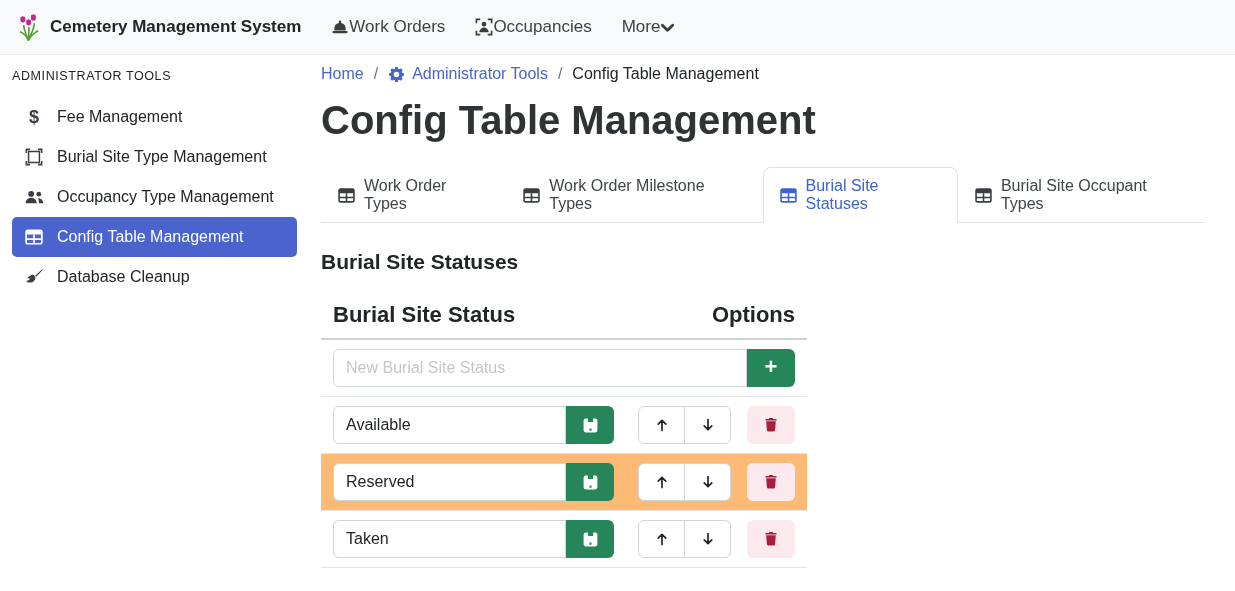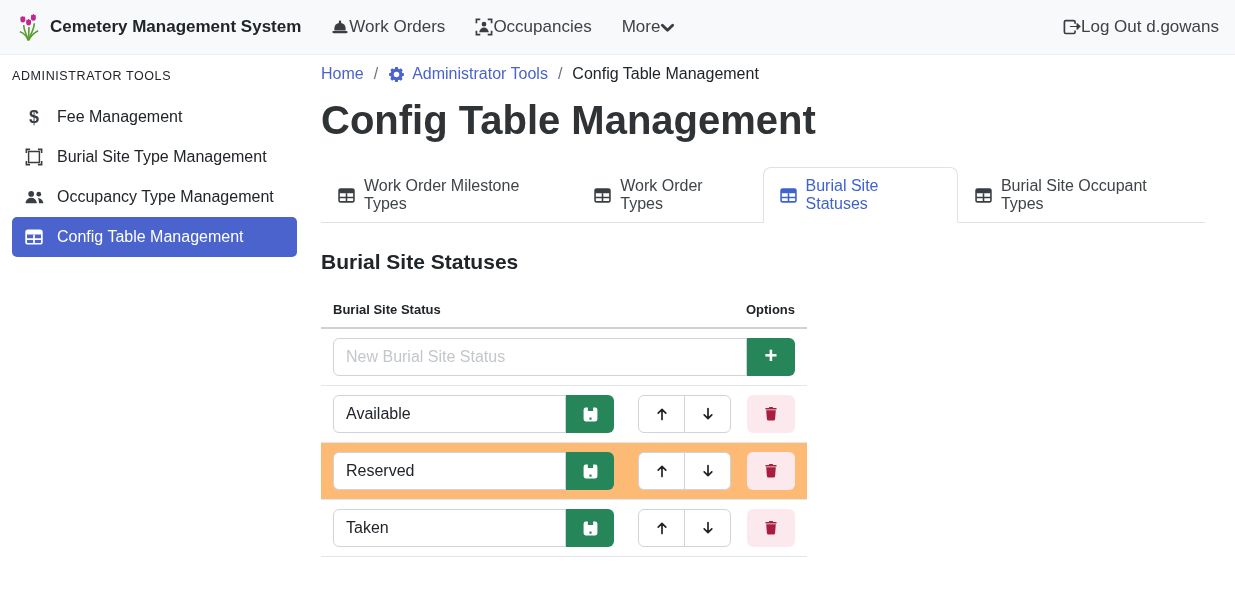--- a/index.html
+++ b/index.html
@@ -50,21 +50,21 @@
   }
   .tab .ic { color:#3a3e43; }
   .tab.active { background:#fff; border-color:#dee2e6 #dee2e6 #ffffff #dee2e6; color:#3e63cd; }
   .tab.active .ic { color:#3e63cd; }
 
   .section-title { font-size:21px; font-weight:700; color:#212529; margin:27px 0 20px; }
 
   
   table.status-table { width:470px; border-collapse:collapse; }
   .status-table th {
-    text-align:left; font-size:13px; font-weight:700; color:#212529;
+    text-align:left; font-size:22px; font-weight:700; color:#212529;
     padding:8px 12px 10px; border-bottom:2px solid #cfd1d3;
   }
   .status-table th.col-options { text-align:right; width:176px; }
   .status-table td { padding:9px 12px; border-bottom:1px solid #e3e6e8; }
   .status-table tr.striped { background:#fdba74; }
 
   .input-group { display:flex; width:100%; }
   .input-group input {
     flex:1; min-width:0; height:38px; border:1px solid #ced4da;
     border-radius:6px 0 0 6px; padding:16px 12px; font-size:16px; color:#212529;
@@ -137,29 +137,20 @@
 
   <nav class="nav-link">
     <span>More</span>
     <span class="ic">
       <svg width="15" height="15" viewBox="0 0 16 16">
         <path d="M2.5 5.5 8 11l5.5-5.5" stroke="currentColor" stroke-width="3" fill="none" stroke-linecap="round" stroke-linejoin="round"></path>
       </svg>
     </span>
   </nav>
 
-  <nav class="nav-link logout">
-    <span class="ic">
-      <svg width="18" height="18" viewBox="0 0 16 16" fill="currentColor">
-        <path d="M10 12.5a.5.5 0 0 1-.5.5h-7a.5.5 0 0 1-.5-.5v-9a.5.5 0 0 1 .5-.5h7a.5.5 0 0 1 .5.5V5h1.5V3.5a2 2 0 0 0-2-2h-7a2 2 0 0 0-2 2v9a2 2 0 0 0 2 2h7a2 2 0 0 0 2-2V11H10v1.5z"></path>
-        <path d="M15.85 8.35a.5.5 0 0 0 0-.7l-3-3a.5.5 0 0 0-.85.35v2H6.5a.5.5 0 0 0 0 1H12v2a.5.5 0 0 0 .85.35l3-3z"></path>
-      </svg>
-    </span>
-    <span>Log Out d.gowans</span>
-  </nav>
 </header>
 
 <aside class="sidebar">
   <div class="sidebar-heading">ADMINISTRATOR TOOLS</div>
 
   <div class="side-item">
     <span class="ic dollar">$</span>
     <span>Fee Management</span>
   </div>
 
@@ -189,20 +180,29 @@
     <span class="ic">
       <svg width="18" height="18" viewBox="0 0 16 16">
         <rect x="1" y="2" width="14" height="12" rx="1.6" fill="none" stroke="currentColor" stroke-width="1.5"></rect>
         <rect x="1" y="2" width="14" height="3.8" rx="1.2" fill="currentColor"></rect>
         <path d="M1 9.9h14M8 5.8v8.2" stroke="currentColor" stroke-width="1.5" fill="none"></path>
       </svg>
     </span>
     <span>Config Table Management</span>
   </div>
 
+  <div class="side-item">
+    <span class="ic">
+      <svg width="18" height="18" viewBox="0 0 16 16" fill="currentColor">
+        <path d="M15.3 1.2 9 6.8l.9.9 6-6.1-.6-.4z"></path>
+        <path d="M8.6 7.2 7.1 5.8S3.4 6.9 2.2 9c1.1 0 2.3.5 2.3.5S3.8 11 1 11.6c1.7 2.1 5.4 1.6 7 0 1.6-1.7 1.6-3.3.6-4.4z"></path>
+      </svg>
+    </span>
+    <span>Database Cleanup</span>
+  </div>
 </aside>
 
 <main class="content">
 
   <div class="breadcrumb">
     <a class="crumb-link">
       <span>Home</span>
     </a>
     <span class="crumb-sep">/</span>
     <a class="crumb-link">
@@ -221,31 +221,31 @@
 
   <div class="tabs">
     <div class="tab">
       <span class="ic">
         <svg width="17" height="17" viewBox="0 0 16 16">
             <rect x="1" y="2" width="14" height="12" rx="1.6" fill="none" stroke="currentColor" stroke-width="1.5"></rect>
             <rect x="1" y="2" width="14" height="3.8" rx="1.2" fill="currentColor"></rect>
             <path d="M1 9.9h14M8 5.8v8.2" stroke="currentColor" stroke-width="1.5" fill="none"></path>
           </svg>
       </span>
-      <span>Work Order Milestone Types</span>
+      <span>Work Order Types</span>
     </div>
     <div class="tab">
       <span class="ic">
         <svg width="17" height="17" viewBox="0 0 16 16">
             <rect x="1" y="2" width="14" height="12" rx="1.6" fill="none" stroke="currentColor" stroke-width="1.5"></rect>
             <rect x="1" y="2" width="14" height="3.8" rx="1.2" fill="currentColor"></rect>
             <path d="M1 9.9h14M8 5.8v8.2" stroke="currentColor" stroke-width="1.5" fill="none"></path>
           </svg>
       </span>
-      <span>Work Order Types</span>
+      <span>Work Order Milestone Types</span>
     </div>
     <div class="tab active">
       <span class="ic">
         <svg width="17" height="17" viewBox="0 0 16 16">
             <rect x="1" y="2" width="14" height="12" rx="1.6" fill="none" stroke="currentColor" stroke-width="1.5"></rect>
             <rect x="1" y="2" width="14" height="3.8" rx="1.2" fill="currentColor"></rect>
             <path d="M1 9.9h14M8 5.8v8.2" stroke="currentColor" stroke-width="1.5" fill="none"></path>
           </svg>
       </span>
       <span>Burial Site Statuses</span>

